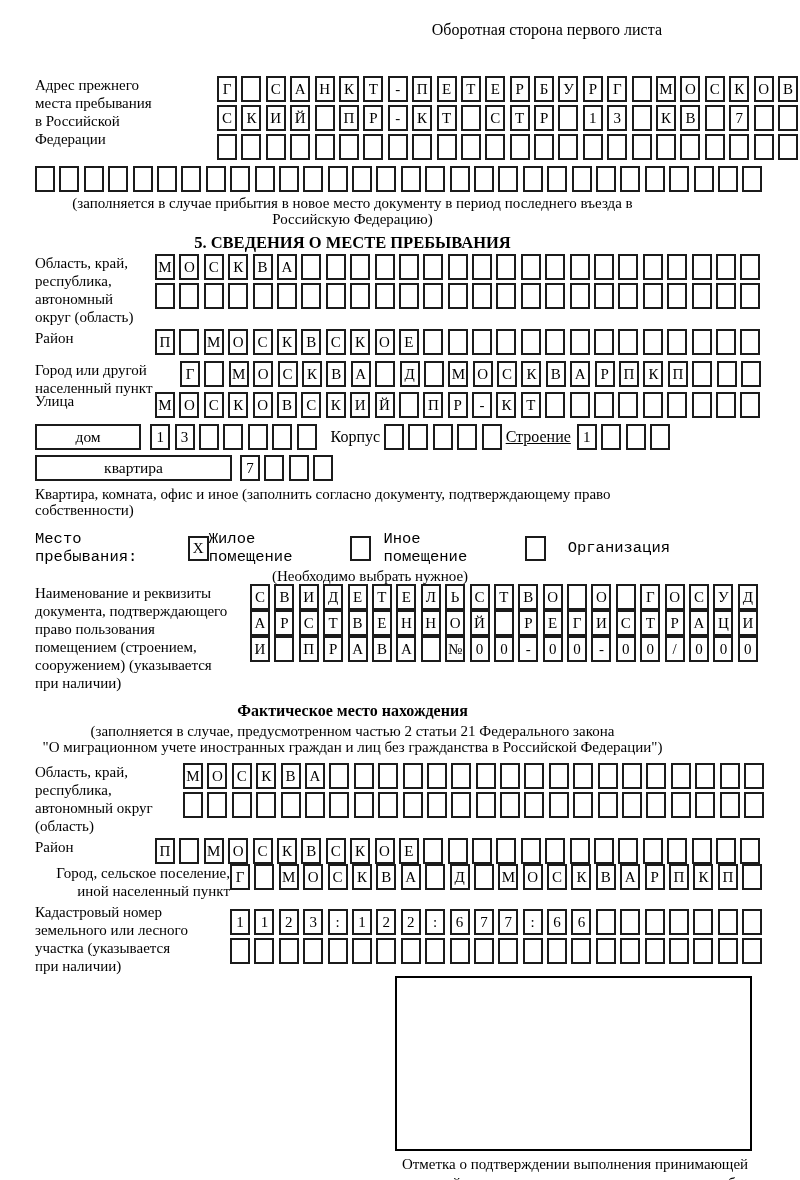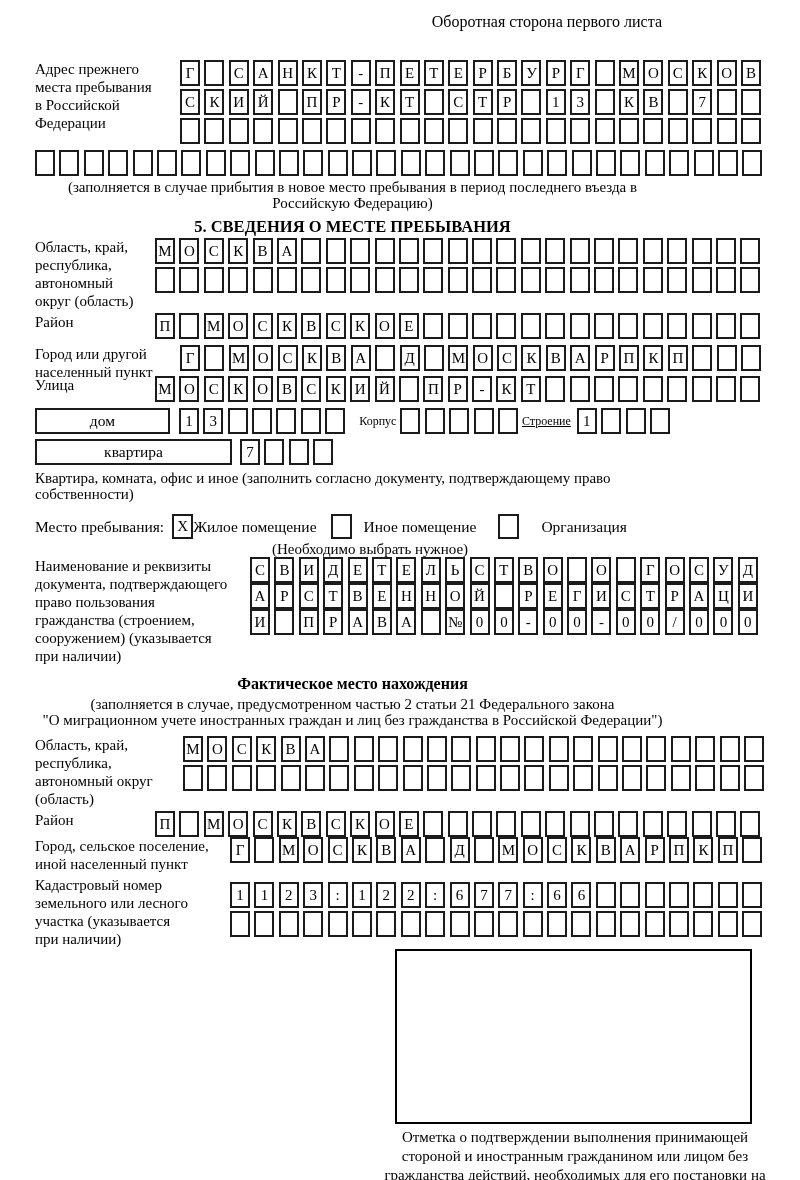--- a/index.html
+++ b/index.html
@@ -1,77 +1,77 @@
 <!DOCTYPE html>
 <html><head>
 <meta charset="utf-8">
 <style>
   html,body{margin:0;padding:0;background:#fff;}
   body{
     width:800px;height:1180px;
     font-family:"Liberation Serif","DejaVu Serif",serif;
     color:#000;overflow:hidden;
   }
-  .page{box-sizing:border-box;width:700px;height:1180px;padding:12px 30px 10px 35px;}
+  .page{box-sizing:border-box;width:700px;height:1180px;padding:20px 30px 10px 35px;}
   .header-note{font-size:16px;text-align:right;padding-right:8px;line-height:20px;}
 
   
   .cellrow{display:flex;gap:4.4px;margin-bottom:3px;}
   .cell{
     flex:none;box-sizing:border-box;width:20px;height:26px;
     border:2px solid #1b1b1b;display:flex;align-items:center;justify-content:center;
     font-size:15px;font-weight:400;background:#fff;
   }
 
   .form-row{display:flex;align-items:flex-start;margin-bottom:3px;}
   .flabel{flex:none;font-size:15px;line-height:18px;white-space:pre-line;}
   .w120{width:120px;} .w145{width:145px;} .w148{width:148px;}
   .w195{width:195px;} .w215{width:215px;}
   .rows{flex:none;}
 
-  .addr-block{margin-top:28px;}
+  .addr-block{margin-top:36px;gap:37px;}
   .caption{font-size:15px;line-height:16px;}
   .caption.center{text-align:center;}
   .cap1{margin-top:2px;}
   .sec-title{font-size:16.5px;font-weight:700;text-align:center;line-height:19px;margin-top:6px;margin-bottom:2px;}
 
   .street-row{margin-top:-8px;}
 
   
   .house-line{display:flex;align-items:flex-start;margin-top:0;}
   .namedbox{
     box-sizing:border-box;border:2px solid #1b1b1b;height:26px;
     display:flex;align-items:center;justify-content:center;font-size:15.5px;background:#fff;
   }
   .house-box{width:164px;margin-right:9px;}
   .apt-box{width:197px;margin-right:8px;}
-  .inline-lbl{font-size:12px;line-height:26px;}
+  .inline-lbl{font-size:16px;line-height:26px;}
   .lbl-korpus{margin-left:14px;margin-right:4px;}
   .lbl-stroenie{margin-left:4px;margin-right:6px;text-decoration:underline;}
   .apt-row{margin-top:2px;}
   .note-under{margin-top:2px;}
 
   
   .stay-row{display:flex;align-items:center;margin-top:12px;}
-  .stay-row .txt{font-size:15.5px;}
+  .stay-row .txt{font-size:15.5px;font-family:Liberation Mono, monospace;}
   .checkbox{
     flex:none;box-sizing:border-box;width:21px;height:25px;border:2px solid #1b1b1b;
     display:flex;align-items:center;justify-content:center;font-size:15px;background:#fff;
   }
   .gap8{margin-left:8px;} .gap13{} .gap14{margin-left:14px;}
   .gap12{margin-left:12px;} .gap22{margin-left:22px;}
   .choose-note{width:330px;margin-left:170px;text-align:center;font-size:15px;line-height:16px;margin-top:2px;}
 
   .doc-row{margin-bottom:0;}
   .fact-title{font-size:16px;font-weight:700;text-align:center;line-height:18px;margin-top:10px;}
   .fact-note{font-size:15px;text-align:center;line-height:16px;}
   .fact-note1{margin-top:3px;}
   .oblast2{margin-top:8px;}
   .raion2{margin-bottom:3px;}
-  .gorod2{margin-top:-6px;}
+  .gorod2{margin-top:-6px;text-align:right;}
   .kad-rows .cellrow:first-child{margin-top:6px;}
 
   .mark-box{
     box-sizing:border-box;width:357px;height:175px;border:2px solid #000;
     margin-left:360px;margin-top:-2px;background:#fff;
   }
   .mark-caption{width:390px;margin-left:345px;margin-top:4px;text-align:center;font-size:15px;line-height:19px;}
 </style>
 </head>
 <body>
@@ -191,21 +191,21 @@
       <span class="cell"></span>
       <span class="cell"></span>
       <span class="cell"></span>
       <span class="cell"></span>
       <span class="cell"></span>
       <span class="cell"></span>
       <span class="cell"></span>
       <span class="cell"></span>
       <span class="cell"></span>
     </div>
-  <div class="caption center cap1">(заполняется в случае прибытия в новое место пребывания в период последнего въезда в Российскую Федерацию)</div>
+  <div class="caption center cap1">(заполняется в случае прибытия в новое место документу в период последнего въезда в Российскую Федерацию)</div>
 
   <div class="sec-title">5. СВЕДЕНИЯ О МЕСТЕ ПРЕБЫВАНИЯ</div>
 
   <div class="form-row">
     <div class="flabel w120">Область, край,
 республика,
 автономный
 округ (область)</div>
     <div class="rows">
       <div class="cellrow">
@@ -405,21 +405,21 @@
     <div class="txt gap12">Иное помещение</div>
     <div class="checkbox gap22"></div>
     <div class="txt gap22">Организация</div>
   </div>
   <div class="choose-note">(Необходимо выбрать нужное)</div>
 
   <div class="form-row">
     <div class="flabel w215">Наименование и реквизиты
 документа, подтверждающего
 право пользования
-гражданства (строением,
+помещением (строением,
 сооружением) (указывается
 при наличии)</div>
     <div class="rows">
       <div class="cellrow doc-row">
           <span class="cell">С</span>
           <span class="cell">В</span>
           <span class="cell">И</span>
           <span class="cell">Д</span>
           <span class="cell">Е</span>
           <span class="cell">Т</span>

